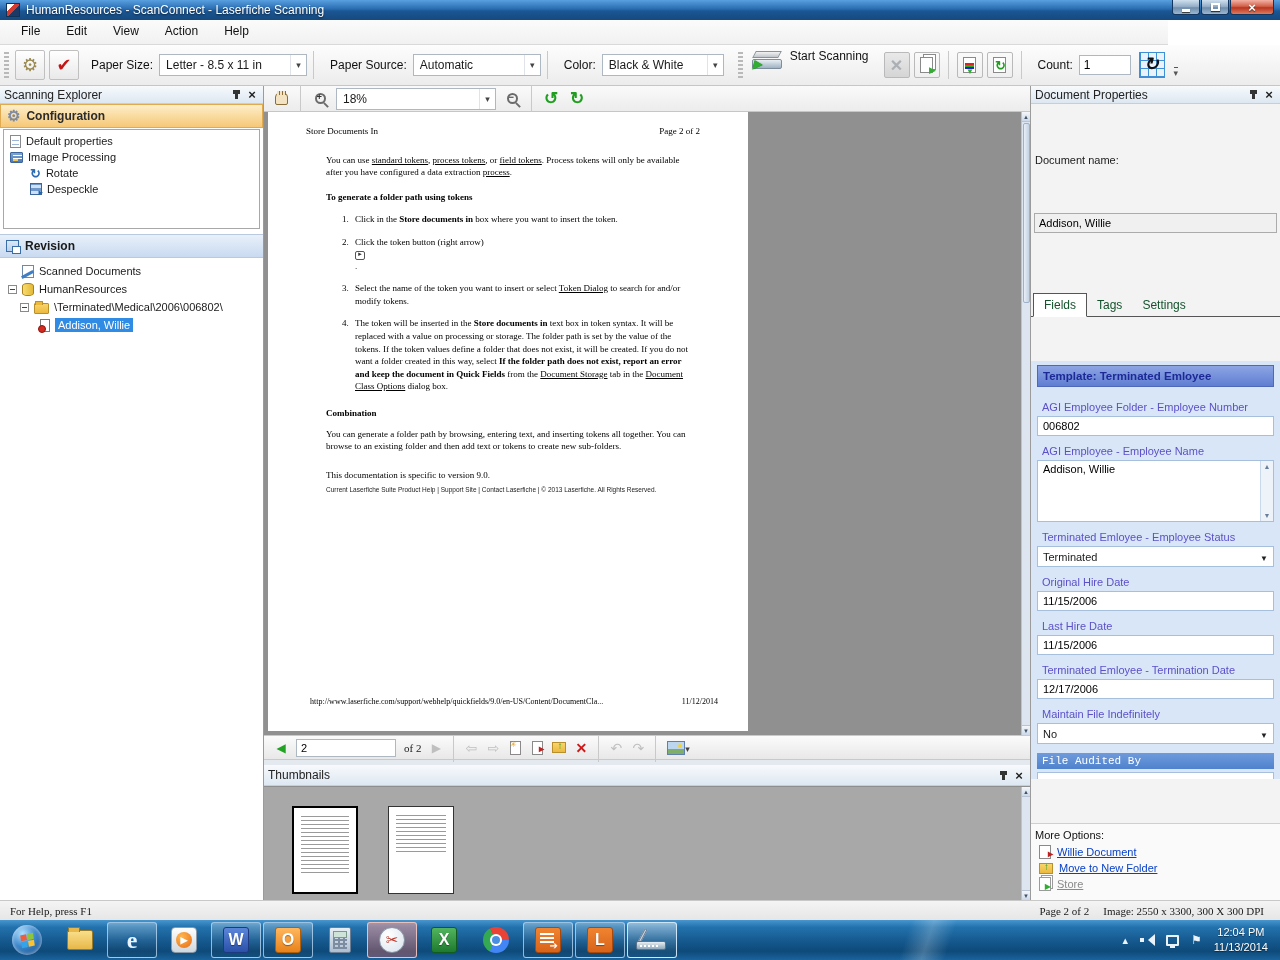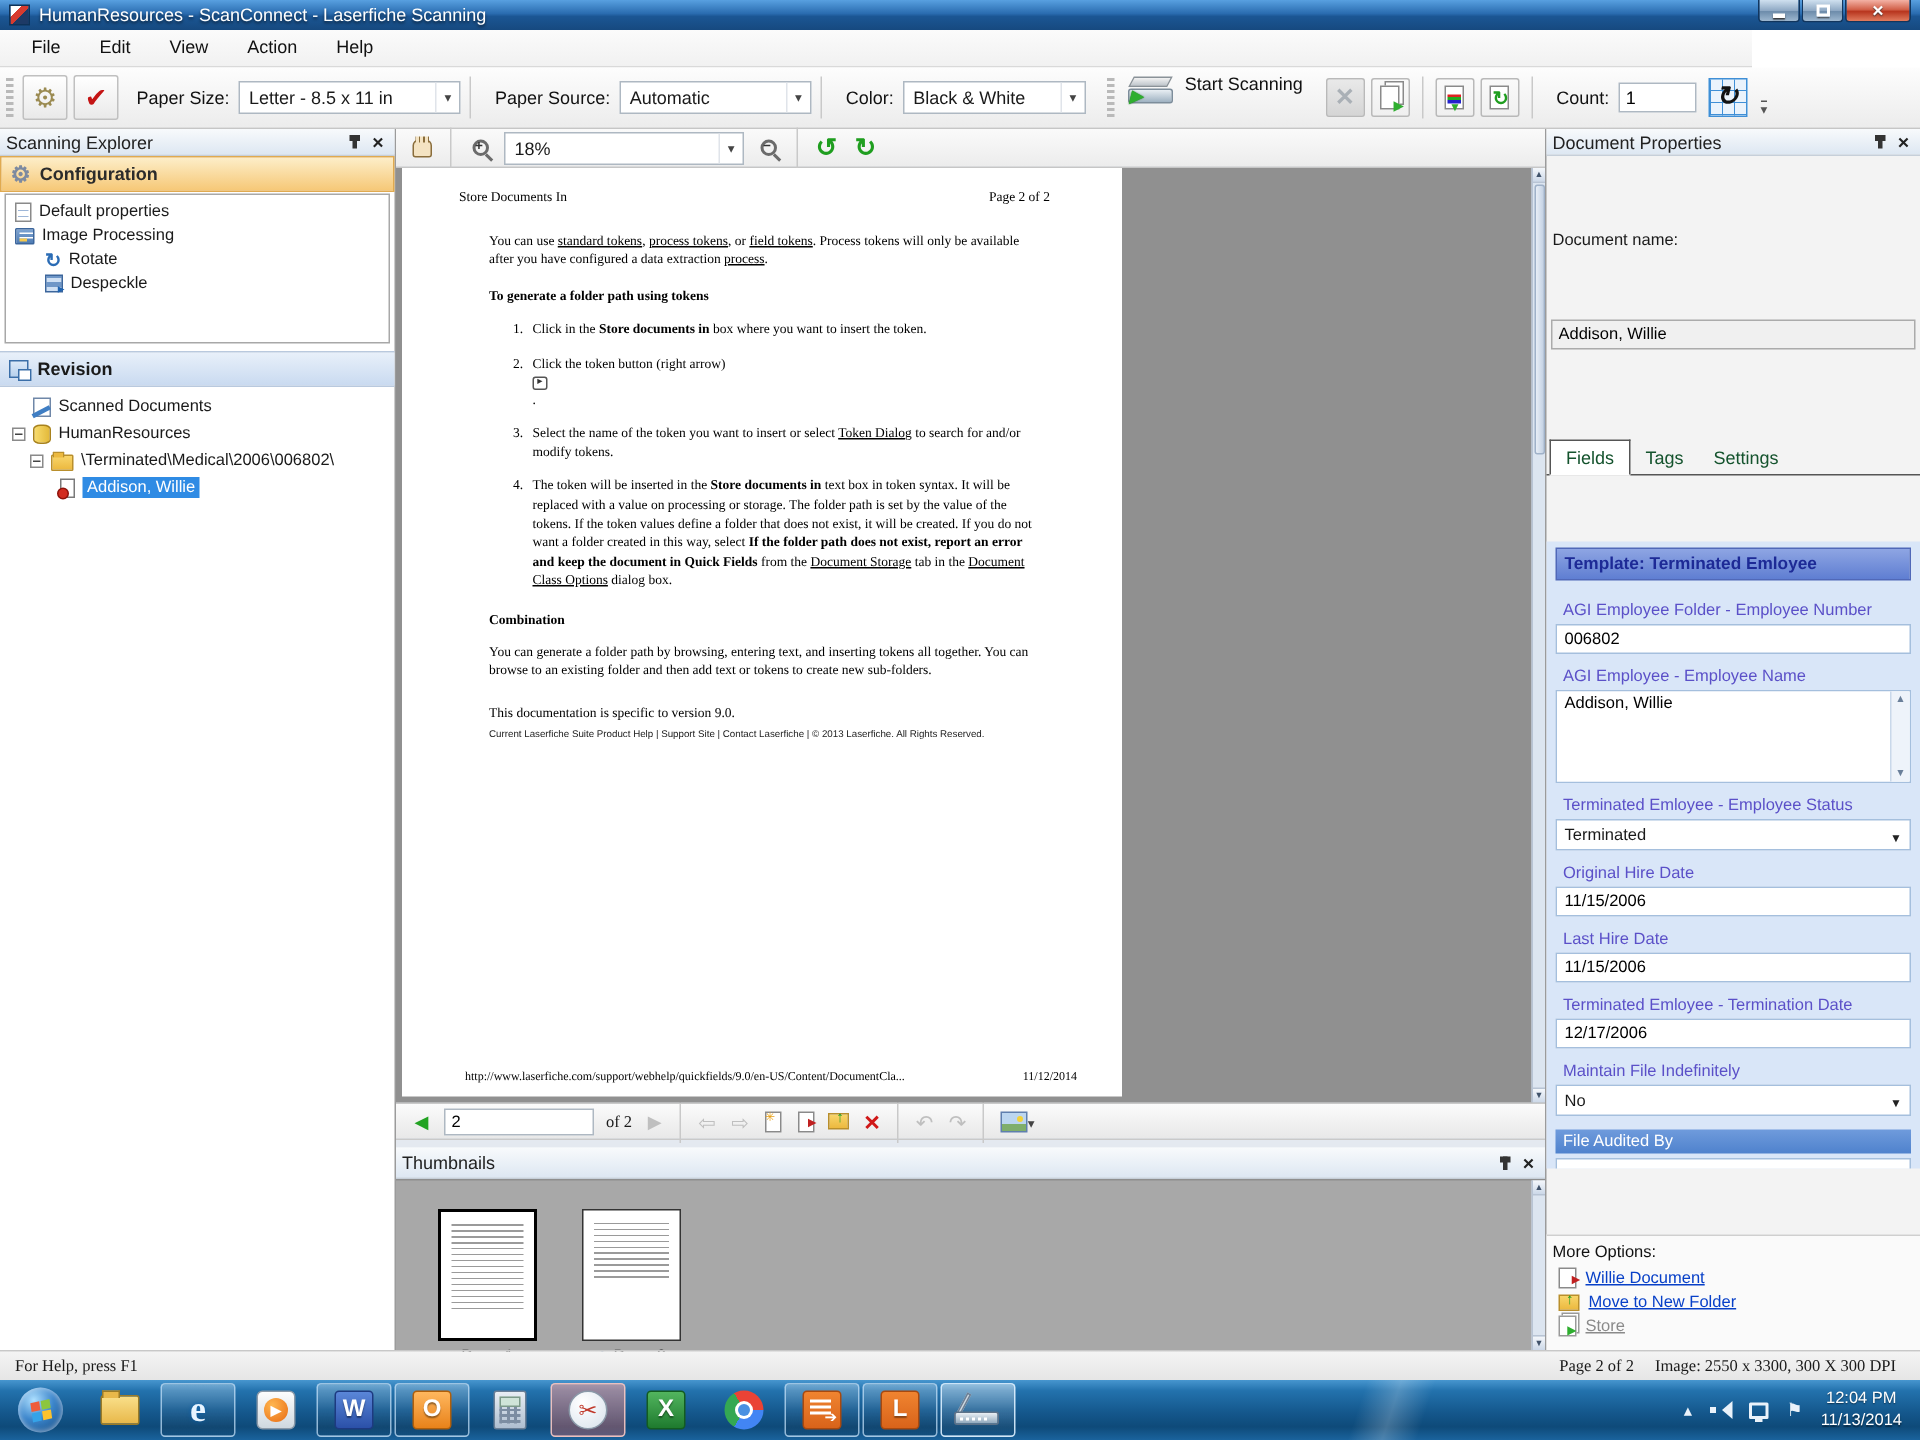--- a/index.html
+++ b/index.html
@@ -136,21 +136,21 @@
   .dp-body { margin:16px 56px 0 58px; }
   .doclink { text-decoration:underline; }
   .dp-h1 { font-weight:bold; margin:12px 0 10px; }
   .step { position:relative; padding-left:29px; margin-bottom:10px; }
   .step .num { position:absolute; left:16px; }
   .tokenbox { width:10px; height:9px; border:1px solid #555; border-radius:2px; margin-top:2px; display:flex; align-items:center; justify-content:center; }
   .tokenbox::before { content:"▸"; font-size:7px; color:#333; }
   .combi-h { font-weight:bold; margin:14px 0 8px; }
   .version-note { margin-top:16px; }
   .dp-footer { margin-top:4px; font-size:6.5px; font-family:"Liberation Sans",sans-serif; color:#222; }
-  .dp-url { position:absolute; left:42px; bottom:8px; right:30px; display:flex; justify-content:space-between; font-size:8px; }
+  .dp-url { position:absolute; left:42px; bottom:24px; right:30px; display:flex; justify-content:space-between; font-size:8px; }
   .docscroll { position:absolute; right:0; top:0; width:9px; height:623px; background:#dce5f0; border-left:1px solid #b8c4d4; }
   .scr-arr { height:10px; display:flex; align-items:center; justify-content:center; font-size:6px; color:#41536b; background:linear-gradient(#f4f7fb,#ccd8e8); border-bottom:1px solid #b8c4d4; }
   .scr-arr.bottom { position:absolute; bottom:0; width:100%; border-top:1px solid #b8c4d4; border-bottom:none; }
   .scr-thumb { position:absolute; top:11px; left:1px; width:7px; height:180px; background:linear-gradient(90deg,#e8eef6,#c4d2e4); border:1px solid #9fb1c8; border-radius:2px; }
 
   .pagenav { height:24px; background:linear-gradient(#fbfbfb,#e8e8e8); border-top:1px solid #c9c9c9; display:flex; align-items:center; padding-left:6px; }
   .nvb { width:20px; height:20px; display:flex; align-items:center; justify-content:center; margin:0 1px; font-size:12px; }
   .green-left::before { content:"◀"; color:#23a323; }
   .gray-right::before { content:"▶"; color:#bfbfbf; }
   .gray-left2::before { content:"⇦"; color:#bfbfbf; font-size:14px; }
@@ -198,21 +198,21 @@
   .fgroup { margin-bottom:9px; }
   .flabel { font-size:11px; color:#5b50c8; margin:0 0 3px 5px; white-space:nowrap; }
   .finput { width:100%; height:20px; background:#fff; border:1px solid #a5bfdd; font-size:11px; padding:0 5px; font-family:"Liberation Sans",sans-serif; }
   .ftextwrap { position:relative; border:1px solid #a5bfdd; background:#fff; height:62px; }
   .ftext { width:100%; height:100%; border:none; resize:none; font-size:11px; padding:2px 16px 2px 5px; font-family:"Liberation Sans",sans-serif; outline:none; }
   .fscroll { position:absolute; right:0; top:0; width:13px; height:100%; background:#eef3fa; border-left:1px solid #c9d8ea;
     display:flex; flex-direction:column; justify-content:space-between; align-items:center; font-size:7px; color:#6a7f9a; padding:2px 0; }
   .fselect { width:100%; height:21px; background:#fff; border:1px solid #a5bfdd; display:flex; align-items:center; }
   .fselect .ctext { flex:1; padding:0 5px; font-size:11px; }
   .fselect .darr::before { content:"▼"; font-size:8px; color:#222; margin-right:5px; }
-  .flabel-hl { background:linear-gradient(#6f9bdc,#4f82cd); color:#fff; font-size:11px; padding:2px 5px; margin:0 0 3px 0; }
+  .flabel-hl { background:linear-gradient(#6f9bdc,#4f82cd); color:#fff; font-size:11px; padding:2px 5px; margin:0 0 3px 0;font-family:Liberation Mono, monospace; }
   .more-options { background:#fafafa; border-top:1px solid #cfcfcf; padding:5px 4px 6px; }
   .mo-label { font-size:11px; color:#111; margin-bottom:4px; }
   .mo-row { display:flex; align-items:center; gap:6px; margin:3px 0 3px 4px; }
   .mo-link { font-size:11px; color:#0840c8; text-decoration:underline; }
   .mo-link.disabled { color:#8a8a8a; }
   .ic-split { width:12px; height:14px; background:#fff; border:1px solid #8a8a8a; position:relative; }
   .ic-split::after { content:"▸"; position:absolute; right:-3px; bottom:-1px; color:#c02020; font-size:10px; font-weight:bold; }
   .ic-movefold { width:14px; height:11px; background:linear-gradient(#f8d56a,#ecb93f); border:1px solid #b98f2c; position:relative; }
   .ic-movefold::after { content:"↑"; position:absolute; left:4px; top:-3px; color:#1f9e1f; font-weight:bold; font-size:10px; }
   .ic-store { width:12px; height:14px; background:#fff; border:1px solid #9a9a9a; position:relative; box-shadow:2px -2px 0 -1px #fff, 2px -2px 0 0 #9a9a9a; }

